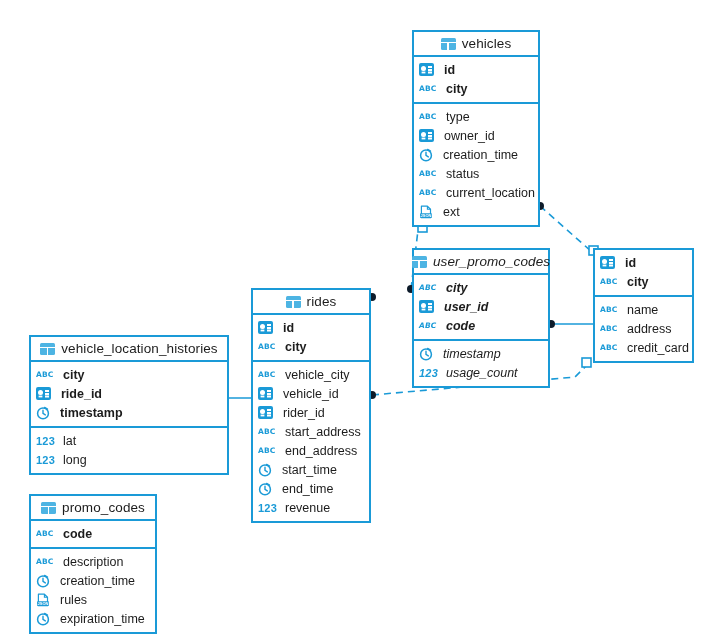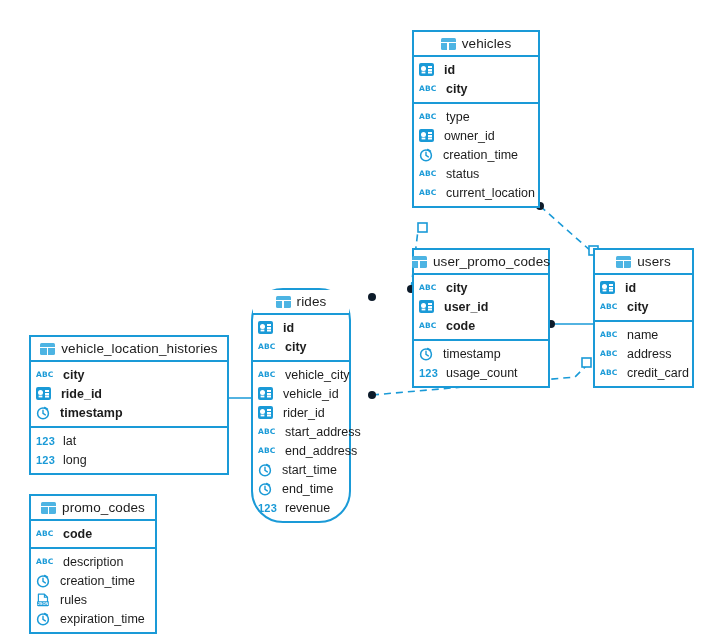--- a/index.html
+++ b/index.html
@@ -158,221 +158,228 @@
             <span class="col-name">creation_time</span>
           </div>
           <div class="col-row">
             <span class="ic ic-abc">ABC</span>
             <span class="col-name">status</span>
           </div>
           <div class="col-row">
             <span class="ic ic-abc">ABC</span>
             <span class="col-name">current_location</span>
           </div>
-        </div>
-      </div>
-      <div class="table-node" style="left: 412px; top: 248px; width: 138px;">
-        <div class="tbl-header">
-          <span class="ic ic-table"></span>
-          <span class="tbl-title">user_promo_codes</span>
-        </div>
-        <div class="section pk">
-          <div class="col-row key">
-            <span class="ic ic-abc">ABC</span>
-            <span class="col-name">city</span>
-          </div>
-          <div class="col-row key">
-            <span class="ic ic-id"></span>
-            <span class="col-name">user_id</span>
-          </div>
-          <div class="col-row key">
-            <span class="ic ic-abc">ABC</span>
-            <span class="col-name">code</span>
-          </div>
-        </div>
-        <div class="section">
-          <div class="col-row">
-            <span class="ic ic-clock">
-              <svg width="14" height="14" viewBox="0 0 14 14">
-                <circle cx="7" cy="7.4" r="5.4" fill="none" stroke="#1a9ad7" stroke-width="1.5"></circle>
-                <path d="M7 4.3 L7 7.4 L9.3 8.9" fill="none" stroke="#1a9ad7" stroke-width="1.4" stroke-linecap="round"></path>
-                <path d="M8.6 1.4 L11.6 3.1" fill="none" stroke="#1a9ad7" stroke-width="1.3" stroke-linecap="round"></path>
-              </svg>
-            </span>
-            <span class="col-name">timestamp</span>
-          </div>
-          <div class="col-row">
-            <span class="ic ic-num">123</span>
-            <span class="col-name">usage_count</span>
-          </div>
-        </div>
-      </div>
-      <div class="table-node" style="left: 593px; top: 248px; width: 101px;">
-        <div class="tbl-header">
-          <span class="ic ic-table"></span>
-          <span class="tbl-title">users</span>
-        </div>
-        <div class="section pk">
-          <div class="col-row key">
-            <span class="ic ic-id"></span>
-            <span class="col-name">id</span>
-          </div>
-          <div class="col-row key">
-            <span class="ic ic-abc">ABC</span>
-            <span class="col-name">city</span>
-          </div>
-        </div>
-        <div class="section">
-          <div class="col-row">
-            <span class="ic ic-abc">ABC</span>
-            <span class="col-name">name</span>
-          </div>
-          <div class="col-row">
-            <span class="ic ic-abc">ABC</span>
-            <span class="col-name">address</span>
-          </div>
-          <div class="col-row">
-            <span class="ic ic-abc">ABC</span>
-            <span class="col-name">credit_card</span>
-          </div>
-        </div>
-      </div>
-      <div class="table-node" style="left: 251px; top: 288px; width: 100px; border-radius: 32px;">
-        <div class="tbl-header">
-          <span class="ic ic-table"></span>
-          <span class="tbl-title">rides</span>
-        </div>
-        <div class="section pk">
-          <div class="col-row key">
-            <span class="ic ic-id"></span>
-            <span class="col-name">id</span>
-          </div>
-          <div class="col-row key">
-            <span class="ic ic-abc">ABC</span>
-            <span class="col-name">city</span>
-          </div>
-        </div>
-        <div class="section">
-          <div class="col-row">
-            <span class="ic ic-abc">ABC</span>
-            <span class="col-name">vehicle_city</span>
-          </div>
-          <div class="col-row">
-            <span class="ic ic-id"></span>
-            <span class="col-name">vehicle_id</span>
-          </div>
-          <div class="col-row">
-            <span class="ic ic-id"></span>
-            <span class="col-name">rider_id</span>
-          </div>
-          <div class="col-row">
-            <span class="ic ic-abc">ABC</span>
-            <span class="col-name">start_address</span>
-          </div>
-          <div class="col-row">
-            <span class="ic ic-abc">ABC</span>
-            <span class="col-name">end_address</span>
-          </div>
-          <div class="col-row">
-            <span class="ic ic-clock">
-              <svg width="14" height="14" viewBox="0 0 14 14">
-                <circle cx="7" cy="7.4" r="5.4" fill="none" stroke="#1a9ad7" stroke-width="1.5"></circle>
-                <path d="M7 4.3 L7 7.4 L9.3 8.9" fill="none" stroke="#1a9ad7" stroke-width="1.4" stroke-linecap="round"></path>
-                <path d="M8.6 1.4 L11.6 3.1" fill="none" stroke="#1a9ad7" stroke-width="1.3" stroke-linecap="round"></path>
-              </svg>
-            </span>
-            <span class="col-name">start_time</span>
-          </div>
-          <div class="col-row">
-            <span class="ic ic-clock">
-              <svg width="14" height="14" viewBox="0 0 14 14">
-                <circle cx="7" cy="7.4" r="5.4" fill="none" stroke="#1a9ad7" stroke-width="1.5"></circle>
-                <path d="M7 4.3 L7 7.4 L9.3 8.9" fill="none" stroke="#1a9ad7" stroke-width="1.4" stroke-linecap="round"></path>
-                <path d="M8.6 1.4 L11.6 3.1" fill="none" stroke="#1a9ad7" stroke-width="1.3" stroke-linecap="round"></path>
-              </svg>
-            </span>
-            <span class="col-name">end_time</span>
-          </div>
-          <div class="col-row">
-            <span class="ic ic-num">123</span>
-            <span class="col-name">revenue</span>
-          </div>
-        </div>
-      </div>
-      <div class="table-node" style="left: 29px; top: 335px; width: 200px;">
-        <div class="tbl-header">
-          <span class="ic ic-table"></span>
-          <span class="tbl-title">vehicle_location_histories</span>
-        </div>
-        <div class="section pk">
-          <div class="col-row key">
-            <span class="ic ic-abc">ABC</span>
-            <span class="col-name">city</span>
-          </div>
-          <div class="col-row key">
-            <span class="ic ic-id"></span>
-            <span class="col-name">ride_id</span>
-          </div>
-          <div class="col-row key">
-            <span class="ic ic-clock">
-              <svg width="14" height="14" viewBox="0 0 14 14">
-                <circle cx="7" cy="7.4" r="5.4" fill="none" stroke="#1a9ad7" stroke-width="1.5"></circle>
-                <path d="M7 4.3 L7 7.4 L9.3 8.9" fill="none" stroke="#1a9ad7" stroke-width="1.4" stroke-linecap="round"></path>
-                <path d="M8.6 1.4 L11.6 3.1" fill="none" stroke="#1a9ad7" stroke-width="1.3" stroke-linecap="round"></path>
-              </svg>
-            </span>
-            <span class="col-name">timestamp</span>
-          </div>
-        </div>
-        <div class="section">
-          <div class="col-row">
-            <span class="ic ic-num">123</span>
-            <span class="col-name">lat</span>
-          </div>
-          <div class="col-row">
-            <span class="ic ic-num">123</span>
-            <span class="col-name">long</span>
-          </div>
-        </div>
-      </div>
-      <div class="table-node" style="left: 29px; top: 494px; width: 128px;">
-        <div class="tbl-header">
-          <span class="ic ic-table"></span>
-          <span class="tbl-title">promo_codes</span>
-        </div>
-        <div class="section pk">
-          <div class="col-row key">
-            <span class="ic ic-abc">ABC</span>
-            <span class="col-name">code</span>
-          </div>
-        </div>
-        <div class="section">
-          <div class="col-row">
-            <span class="ic ic-abc">ABC</span>
-            <span class="col-name">description</span>
-          </div>
-          <div class="col-row">
-            <span class="ic ic-clock">
-              <svg width="14" height="14" viewBox="0 0 14 14">
-                <circle cx="7" cy="7.4" r="5.4" fill="none" stroke="#1a9ad7" stroke-width="1.5"></circle>
-                <path d="M7 4.3 L7 7.4 L9.3 8.9" fill="none" stroke="#1a9ad7" stroke-width="1.4" stroke-linecap="round"></path>
-                <path d="M8.6 1.4 L11.6 3.1" fill="none" stroke="#1a9ad7" stroke-width="1.3" stroke-linecap="round"></path>
-              </svg>
-            </span>
-            <span class="col-name">creation_time</span>
-          </div>
           <div class="col-row">
             <span class="ic ic-json">
               <svg width="14" height="14" viewBox="0 0 14 14">
                 <path d="M2.4 1.2 h6.0 l3.1 3.0 v8.5 h-9.1 z" fill="#ffffff" stroke="#1a9ad7" stroke-width="1.2" stroke-linejoin="round"></path>
                 <path d="M8.4 1.2 v3.0 h3.1" fill="none" stroke="#1a9ad7" stroke-width="1.1"></path>
                 <rect x="1.1" y="8.3" width="11.8" height="4.6" rx="0.7" fill="#1a9ad7"></rect>
                 <text x="7" y="12.0" font-size="4.0" font-family="Liberation Sans, sans-serif" font-weight="bold" fill="#ffffff" text-anchor="middle">JSON</text>
               </svg>
             </span>
+            <span class="col-name">ext</span>
+          </div>
+        </div>
+      </div>
+      <div class="table-node" style="left: 412px; top: 248px; width: 138px; font-style: italic;">
+        <div class="tbl-header">
+          <span class="ic ic-table"></span>
+          <span class="tbl-title">user_promo_codes</span>
+        </div>
+        <div class="section pk">
+          <div class="col-row key">
+            <span class="ic ic-abc">ABC</span>
+            <span class="col-name">city</span>
+          </div>
+          <div class="col-row key">
+            <span class="ic ic-id"></span>
+            <span class="col-name">user_id</span>
+          </div>
+          <div class="col-row key">
+            <span class="ic ic-abc">ABC</span>
+            <span class="col-name">code</span>
+          </div>
+        </div>
+        <div class="section">
+          <div class="col-row">
+            <span class="ic ic-clock">
+              <svg width="14" height="14" viewBox="0 0 14 14">
+                <circle cx="7" cy="7.4" r="5.4" fill="none" stroke="#1a9ad7" stroke-width="1.5"></circle>
+                <path d="M7 4.3 L7 7.4 L9.3 8.9" fill="none" stroke="#1a9ad7" stroke-width="1.4" stroke-linecap="round"></path>
+                <path d="M8.6 1.4 L11.6 3.1" fill="none" stroke="#1a9ad7" stroke-width="1.3" stroke-linecap="round"></path>
+              </svg>
+            </span>
+            <span class="col-name">timestamp</span>
+          </div>
+          <div class="col-row">
+            <span class="ic ic-num">123</span>
+            <span class="col-name">usage_count</span>
+          </div>
+        </div>
+      </div>
+      <div class="table-node" style="left: 593px; top: 248px; width: 101px;">
+        <div class="section pk">
+          <div class="col-row key">
+            <span class="ic ic-id"></span>
+            <span class="col-name">id</span>
+          </div>
+          <div class="col-row key">
+            <span class="ic ic-abc">ABC</span>
+            <span class="col-name">city</span>
+          </div>
+        </div>
+        <div class="section">
+          <div class="col-row">
+            <span class="ic ic-abc">ABC</span>
+            <span class="col-name">name</span>
+          </div>
+          <div class="col-row">
+            <span class="ic ic-abc">ABC</span>
+            <span class="col-name">address</span>
+          </div>
+          <div class="col-row">
+            <span class="ic ic-abc">ABC</span>
+            <span class="col-name">credit_card</span>
+          </div>
+        </div>
+      </div>
+      <div class="table-node" style="left: 251px; top: 288px; width: 120px;">
+        <div class="tbl-header">
+          <span class="ic ic-table"></span>
+          <span class="tbl-title">rides</span>
+        </div>
+        <div class="section pk">
+          <div class="col-row key">
+            <span class="ic ic-id"></span>
+            <span class="col-name">id</span>
+          </div>
+          <div class="col-row key">
+            <span class="ic ic-abc">ABC</span>
+            <span class="col-name">city</span>
+          </div>
+        </div>
+        <div class="section">
+          <div class="col-row">
+            <span class="ic ic-abc">ABC</span>
+            <span class="col-name">vehicle_city</span>
+          </div>
+          <div class="col-row">
+            <span class="ic ic-id"></span>
+            <span class="col-name">vehicle_id</span>
+          </div>
+          <div class="col-row">
+            <span class="ic ic-id"></span>
+            <span class="col-name">rider_id</span>
+          </div>
+          <div class="col-row">
+            <span class="ic ic-abc">ABC</span>
+            <span class="col-name">start_address</span>
+          </div>
+          <div class="col-row">
+            <span class="ic ic-abc">ABC</span>
+            <span class="col-name">end_address</span>
+          </div>
+          <div class="col-row">
+            <span class="ic ic-clock">
+              <svg width="14" height="14" viewBox="0 0 14 14">
+                <circle cx="7" cy="7.4" r="5.4" fill="none" stroke="#1a9ad7" stroke-width="1.5"></circle>
+                <path d="M7 4.3 L7 7.4 L9.3 8.9" fill="none" stroke="#1a9ad7" stroke-width="1.4" stroke-linecap="round"></path>
+                <path d="M8.6 1.4 L11.6 3.1" fill="none" stroke="#1a9ad7" stroke-width="1.3" stroke-linecap="round"></path>
+              </svg>
+            </span>
+            <span class="col-name">start_time</span>
+          </div>
+          <div class="col-row">
+            <span class="ic ic-clock">
+              <svg width="14" height="14" viewBox="0 0 14 14">
+                <circle cx="7" cy="7.4" r="5.4" fill="none" stroke="#1a9ad7" stroke-width="1.5"></circle>
+                <path d="M7 4.3 L7 7.4 L9.3 8.9" fill="none" stroke="#1a9ad7" stroke-width="1.4" stroke-linecap="round"></path>
+                <path d="M8.6 1.4 L11.6 3.1" fill="none" stroke="#1a9ad7" stroke-width="1.3" stroke-linecap="round"></path>
+              </svg>
+            </span>
+            <span class="col-name">end_time</span>
+          </div>
+          <div class="col-row">
+            <span class="ic ic-num">123</span>
+            <span class="col-name">revenue</span>
+          </div>
+        </div>
+      </div>
+      <div class="table-node" style="left: 29px; top: 335px; width: 200px;">
+        <div class="tbl-header">
+          <span class="ic ic-table"></span>
+          <span class="tbl-title">vehicle_location_histories</span>
+        </div>
+        <div class="section pk">
+          <div class="col-row key">
+            <span class="ic ic-abc">ABC</span>
+            <span class="col-name">city</span>
+          </div>
+          <div class="col-row key">
+            <span class="ic ic-id"></span>
+            <span class="col-name">ride_id</span>
+          </div>
+          <div class="col-row key">
+            <span class="ic ic-clock">
+              <svg width="14" height="14" viewBox="0 0 14 14">
+                <circle cx="7" cy="7.4" r="5.4" fill="none" stroke="#1a9ad7" stroke-width="1.5"></circle>
+                <path d="M7 4.3 L7 7.4 L9.3 8.9" fill="none" stroke="#1a9ad7" stroke-width="1.4" stroke-linecap="round"></path>
+                <path d="M8.6 1.4 L11.6 3.1" fill="none" stroke="#1a9ad7" stroke-width="1.3" stroke-linecap="round"></path>
+              </svg>
+            </span>
+            <span class="col-name">timestamp</span>
+          </div>
+        </div>
+        <div class="section">
+          <div class="col-row">
+            <span class="ic ic-num">123</span>
+            <span class="col-name">lat</span>
+          </div>
+          <div class="col-row">
+            <span class="ic ic-num">123</span>
+            <span class="col-name">long</span>
+          </div>
+        </div>
+      </div>
+      <div class="table-node" style="left: 29px; top: 494px; width: 128px;">
+        <div class="tbl-header">
+          <span class="ic ic-table"></span>
+          <span class="tbl-title">promo_codes</span>
+        </div>
+        <div class="section pk">
+          <div class="col-row key">
+            <span class="ic ic-abc">ABC</span>
+            <span class="col-name">code</span>
+          </div>
+        </div>
+        <div class="section">
+          <div class="col-row">
+            <span class="ic ic-abc">ABC</span>
+            <span class="col-name">description</span>
+          </div>
+          <div class="col-row">
+            <span class="ic ic-clock">
+              <svg width="14" height="14" viewBox="0 0 14 14">
+                <circle cx="7" cy="7.4" r="5.4" fill="none" stroke="#1a9ad7" stroke-width="1.5"></circle>
+                <path d="M7 4.3 L7 7.4 L9.3 8.9" fill="none" stroke="#1a9ad7" stroke-width="1.4" stroke-linecap="round"></path>
+                <path d="M8.6 1.4 L11.6 3.1" fill="none" stroke="#1a9ad7" stroke-width="1.3" stroke-linecap="round"></path>
+              </svg>
+            </span>
+            <span class="col-name">creation_time</span>
+          </div>
+          <div class="col-row">
+            <span class="ic ic-json">
+              <svg width="14" height="14" viewBox="0 0 14 14">
+                <path d="M2.4 1.2 h6.0 l3.1 3.0 v8.5 h-9.1 z" fill="#ffffff" stroke="#1a9ad7" stroke-width="1.2" stroke-linejoin="round"></path>
+                <path d="M8.4 1.2 v3.0 h3.1" fill="none" stroke="#1a9ad7" stroke-width="1.1"></path>
+                <rect x="1.1" y="8.3" width="11.8" height="4.6" rx="0.7" fill="#1a9ad7"></rect>
+                <text x="7" y="12.0" font-size="4.0" font-family="Liberation Sans, sans-serif" font-weight="bold" fill="#ffffff" text-anchor="middle">JSON</text>
+              </svg>
+            </span>
             <span class="col-name">rules</span>
           </div>
           <div class="col-row">
             <span class="ic ic-clock">
               <svg width="14" height="14" viewBox="0 0 14 14">
                 <circle cx="7" cy="7.4" r="5.4" fill="none" stroke="#1a9ad7" stroke-width="1.5"></circle>
                 <path d="M7 4.3 L7 7.4 L9.3 8.9" fill="none" stroke="#1a9ad7" stroke-width="1.4" stroke-linecap="round"></path>
                 <path d="M8.6 1.4 L11.6 3.1" fill="none" stroke="#1a9ad7" stroke-width="1.3" stroke-linecap="round"></path>
               </svg>
             </span>

